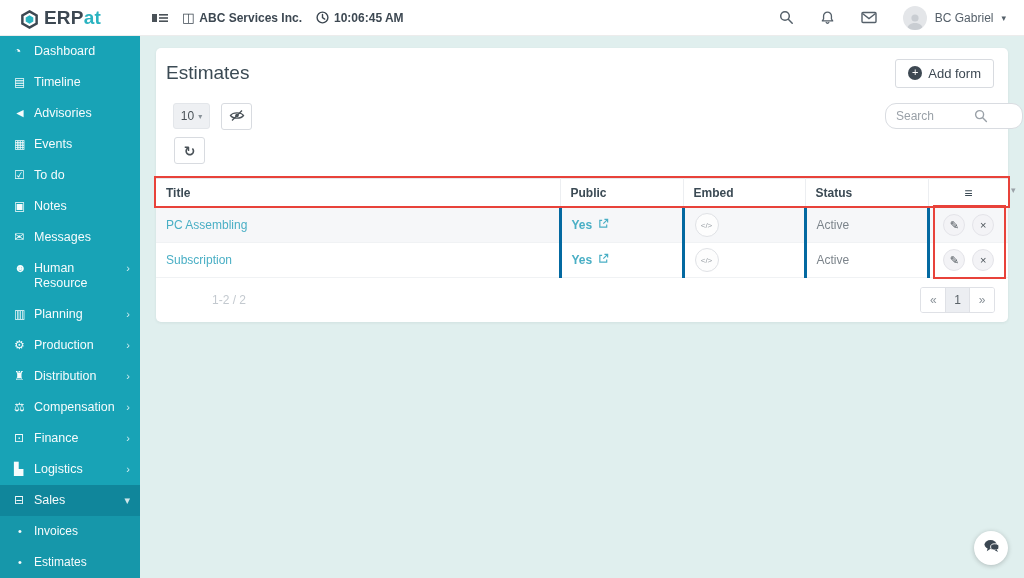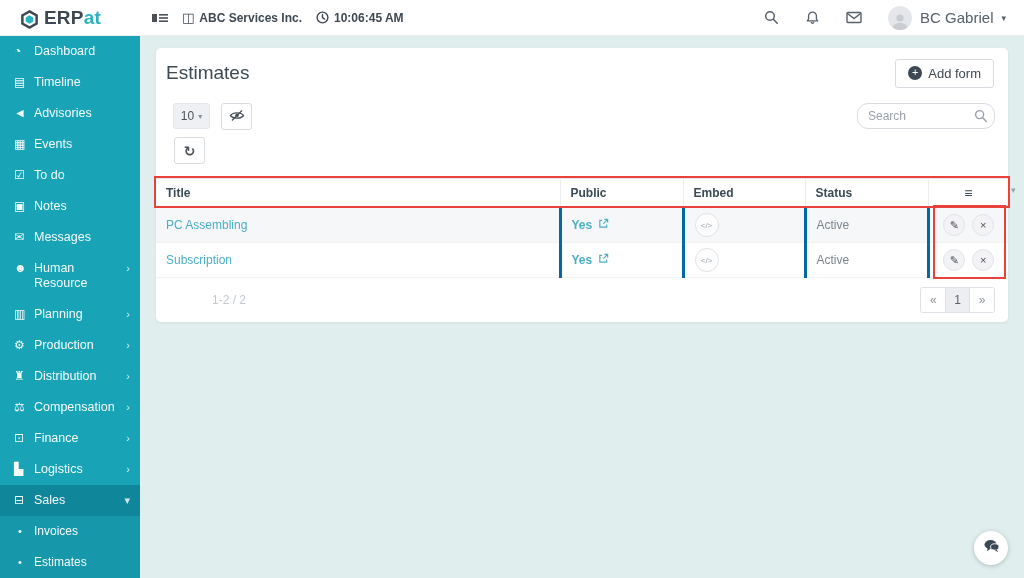--- a/index.html
+++ b/index.html
@@ -13,21 +13,21 @@
   .logo-text .dark { color:#3d4852; }
   .logo-text .accent { color:#2bb3c0; }
   .tb-left { display:flex; align-items:center; gap:14px; padding-left:12px; }
   .tb-ic { color:#4a5258; display:inline-flex; align-items:center; }
   .company, .clock-time { font-size:12px; font-weight:bold; color:#3d4852; display:flex; align-items:center; gap:5px; }
   .building-glyph { font-size:13px; color:#3d4852; }
   .tb-right { margin-left:auto; display:flex; align-items:center; gap:26px; padding-right:18px; }
   .tb-right .icon-btn { display:inline-flex; align-items:center; color:#55606a; cursor:pointer; }
   .user-chip { display:flex; align-items:center; gap:8px; cursor:pointer; }
   .avatar { width:24px; height:24px; border-radius:50%; background:#e4e6e9; display:flex; align-items:flex-end; justify-content:center; overflow:hidden; }
-  .user-name { font-size:15px; color:#55606a; }
+  .user-name { font-size:12px; color:#55606a; }
   .caret { font-size:9px; color:#55606a; }
 
   
   .sidebar { position:absolute; top:36px; left:0; width:140px; height:542px; background:#18a3b6; overflow:hidden; z-index:4; }
   .side-item { display:flex; align-items:flex-start; padding:8px 10px 8px 14px; color:rgba(255,255,255,.96); font-size:12.5px; cursor:pointer; line-height:15px; }
   .side-item .sic { width:20px; flex:0 0 20px; font-size:12px; text-align:left; margin-top:0px; }
   .side-item .lbl { flex:1; }
   .side-item .chev { font-size:11px; color:rgba(255,255,255,.8); margin-left:4px; }
   .side-item.active { background:#10869b; }
   .side-item.sub { background:#1697aa; padding:8px 10px 8px 18px; font-size:12px; }
@@ -46,21 +46,21 @@
   .add-btn { margin-left:auto; display:flex; align-items:center; gap:6px; background:#fff; border:1px solid #d8dbe0; border-radius:3px; padding:6px 12px; font-size:13px; color:#3d4852; cursor:pointer; }
   .plus-circle { width:14px; height:14px; border-radius:50%; background:#3d4852; color:#fff; font-size:11px; line-height:13px; text-align:center; display:inline-block; }
 
   .controls { position:absolute; top:50px; left:0; right:0; height:80px; }
   .pagesize { position:absolute; left:17px; top:5px; width:37px; height:26px; background:#eef0f3; border:1px solid #e3e6ea; border-radius:3px; font-size:12px; color:#4a5258; display:flex; align-items:center; justify-content:center; gap:4px; cursor:pointer; }
   .pagesize .caret { color:#8a9299; font-size:8px; }
   .sq-btn { position:absolute; width:31px; height:27px; background:#fff; border:1px solid #d8dbe0; border-radius:3px; display:flex; align-items:center; justify-content:center; cursor:pointer; color:#4a5258; }
   .eye-btn { left:65px; top:5px; }
   .refresh-btn { left:18px; top:39px; font-size:14px; font-weight:bold; }
   .search-wrap { position:absolute; right:13px; top:5px; width:138px; height:26px; }
-  .search-wrap input { width:100%; height:100%; border:1px solid #d9dce1; border-radius:11px; padding:0 26px 0 10px; font-size:12px; color:#555; outline:none; font-family:inherit; }
+  .search-wrap input { width:100%; height:100%; border:1px solid #d9dce1; border-radius:11px; padding:0 26px 0 10px; font-size:12px; color:#555; outline:none; font-family:inherit;margin-left:28px; }
   .search-wrap input::placeholder { color:#9aa1a8; }
   .search-wrap .mag { position:absolute; right:7px; top:6px; }
 
   
   table.grid { position:absolute; top:130px; left:0; width:852px; border-collapse:collapse; table-layout:fixed; }
   .grid th { height:29px; font-size:12px; font-weight:bold; color:#3b4a54; text-align:left; padding:0 0 0 10px; border-top:1px solid #e6e8ec; border-bottom:1px solid #e6e8ec; border-right:1px solid #eceef1; background:#fff;margin-left:44px; }
   .grid th.menu-col { text-align:center; padding:0; font-size:14px; border-right:none; }
   .grid td { height:35px; font-size:12px; padding:0 0 0 10px; border-right:3px solid #0369a1; border-bottom:1px solid #f0f2f4; color:#7c848b; }
   .grid td.actions-col { border-right:none; padding:0; }
   .grid tr.stripe td { background:#f6f7f9; }

